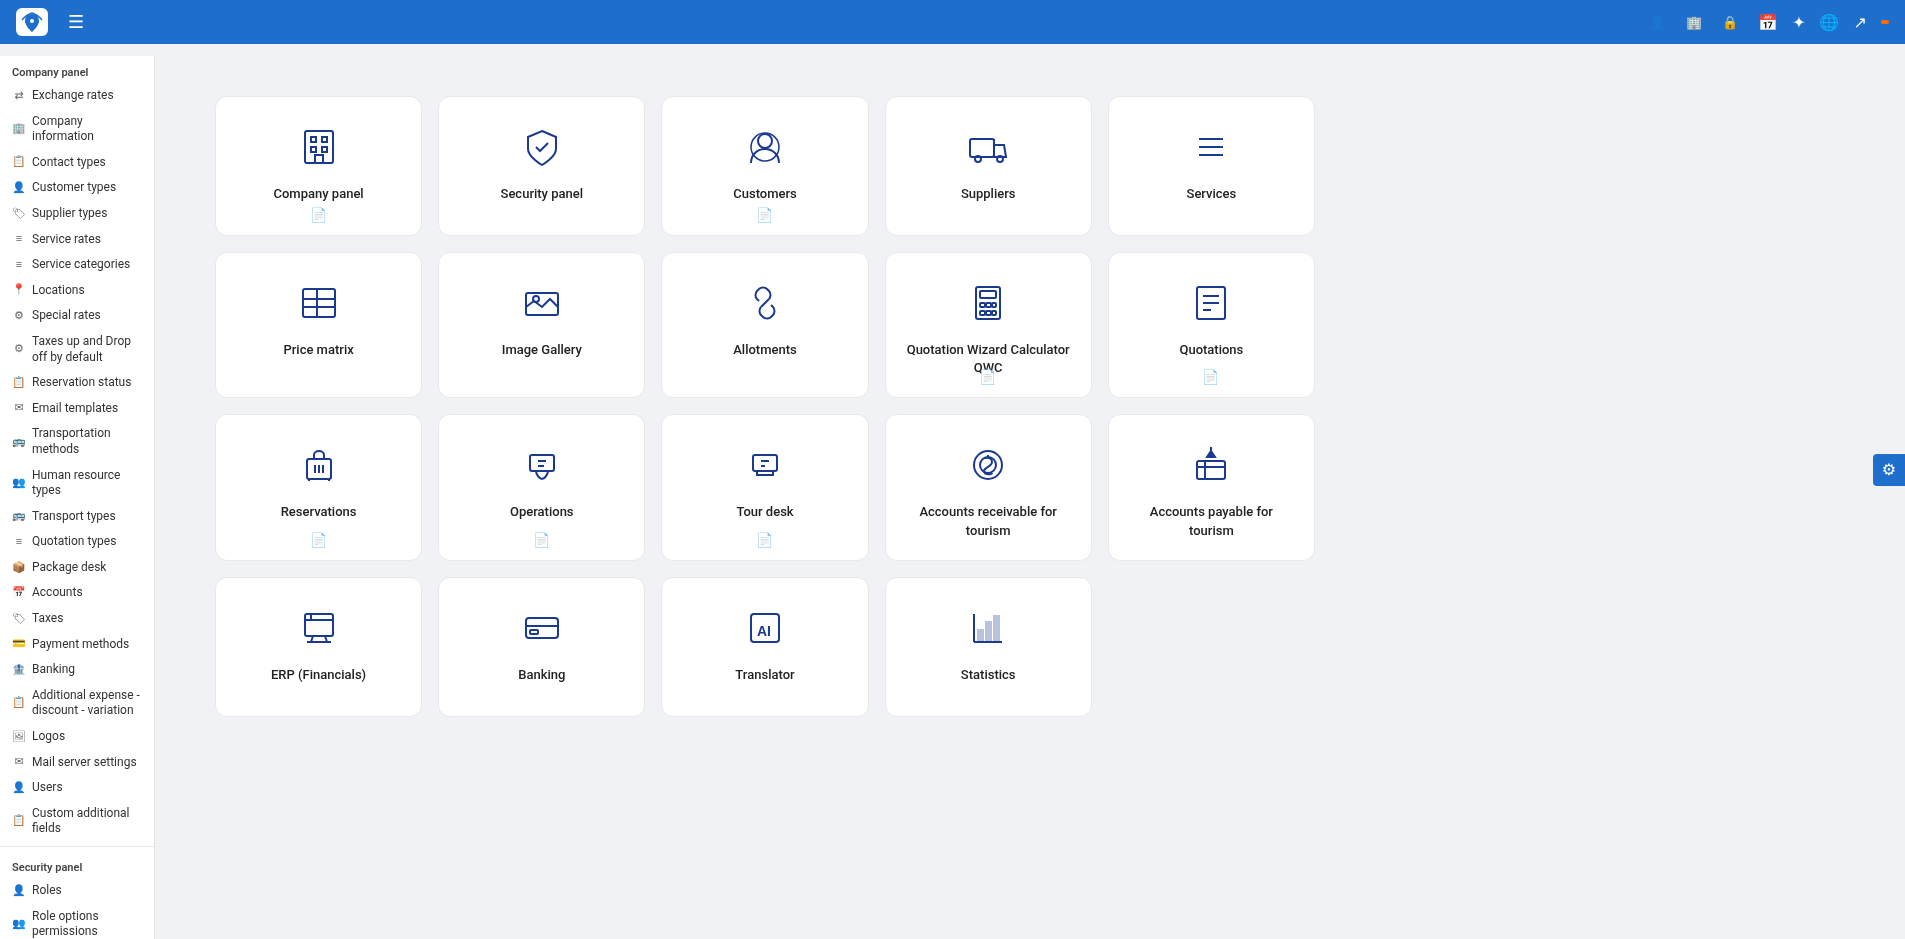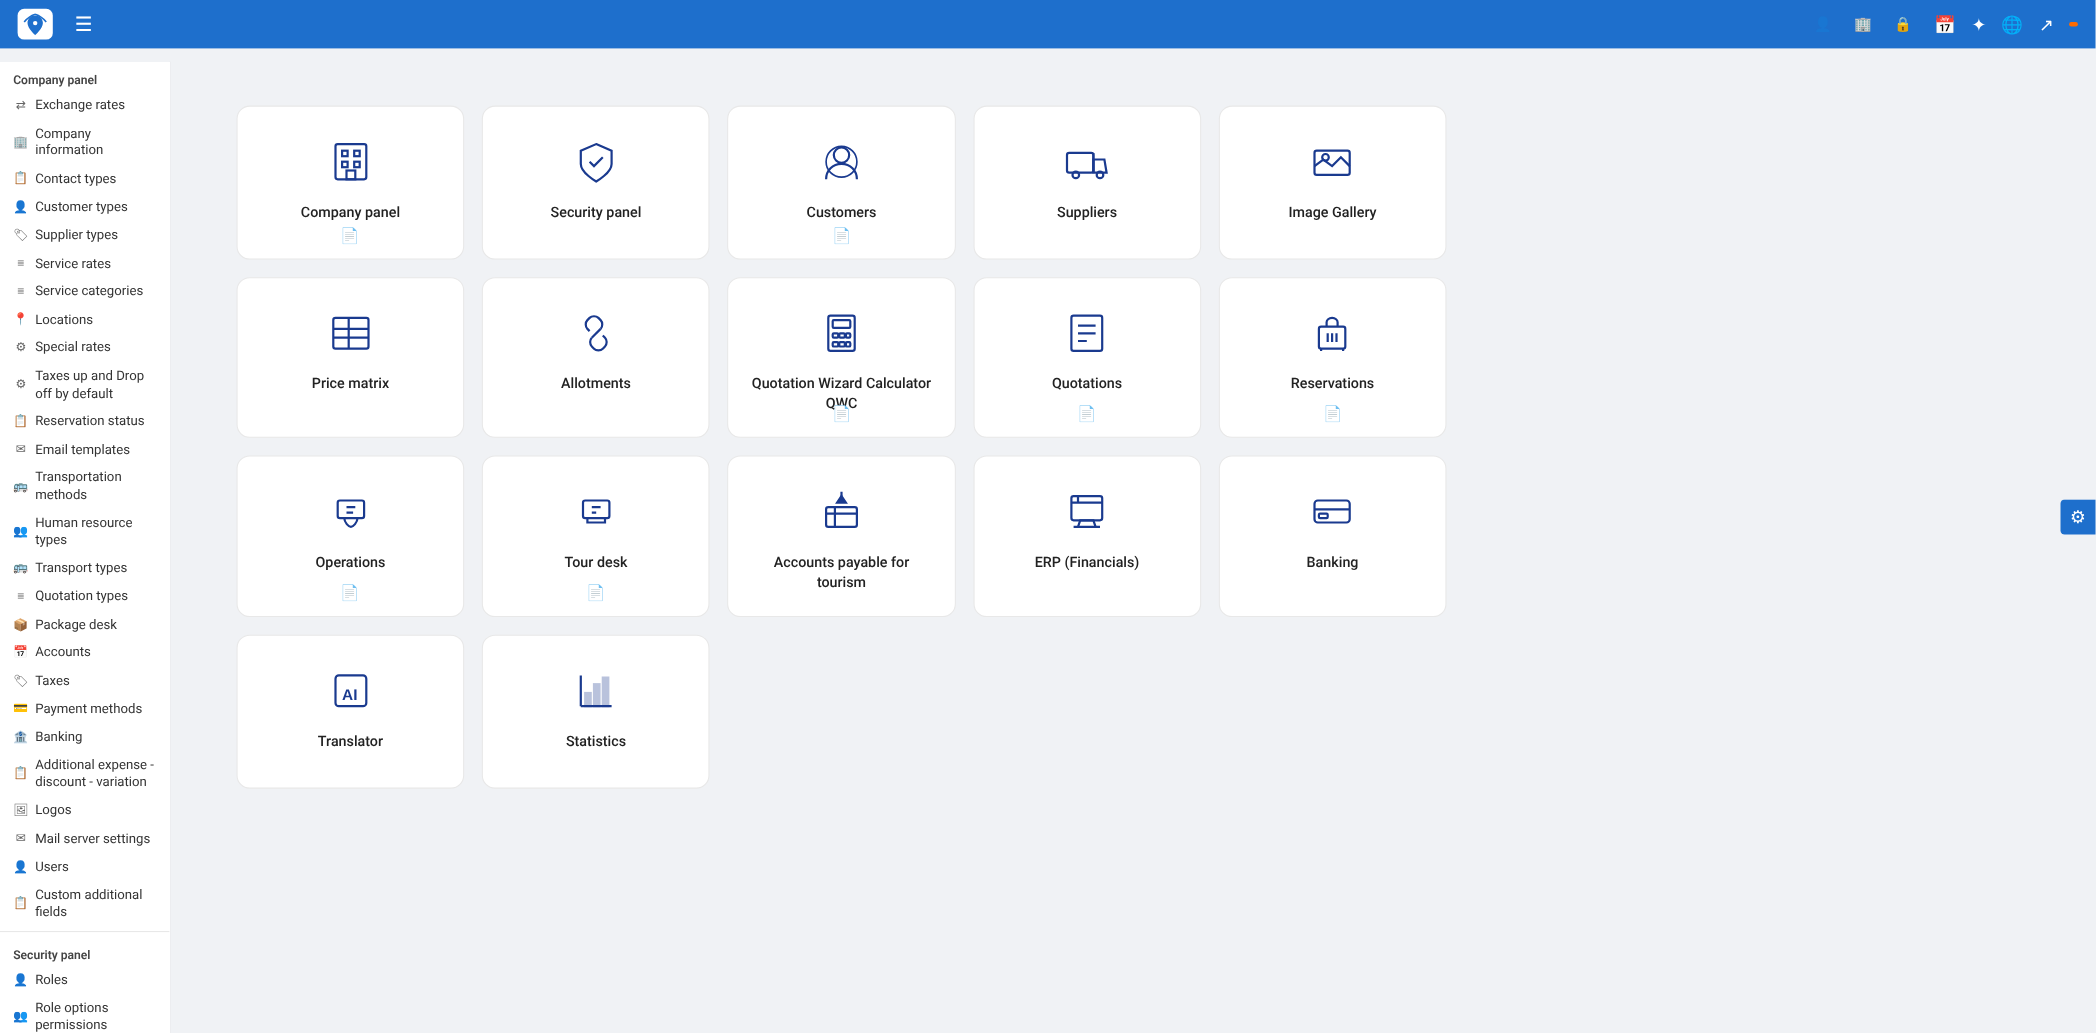--- a/index.html
+++ b/index.html
@@ -327,35 +327,44 @@
       <path d="M28 20 L38 20 L40 32 L28 32 Z"></path>
       <circle cx="12" cy="34" r="3"></circle>
       <circle cx="34" cy="34" r="3"></circle>
       <line x1="28" y1="14" x2="28" y2="32"></line>
     </svg></div>
       <span class="card-label">Suppliers</span>
 
     </div>
         <div class="card">
       <div class="card-icon"><svg viewBox="0 0 44 44" fill="none" stroke="#1a3a8f" stroke-width="2" xmlns="http://www.w3.org/2000/svg">
-      <rect x="6" y="12" width="32" height="22" rx="2"></rect>
-      <path d="M6 26 L14 20 L22 26 L30 18 L38 26"></path>
-      <circle cx="16" cy="18" r="3"></circle>
-    </svg></div>
-      <span class="card-label">Image Gallery</span>
+      <line x1="10" y1="14" x2="34" y2="14"></line>
+      <line x1="10" y1="22" x2="34" y2="22"></line>
+      <line x1="10" y1="30" x2="34" y2="30"></line>
+    </svg></div>
+      <span class="card-label">Services</span>
 
     </div>
         <div class="card">
       <div class="card-icon"><svg viewBox="0 0 44 44" fill="none" stroke="#1a3a8f" stroke-width="2" xmlns="http://www.w3.org/2000/svg">
       <rect x="6" y="8" width="32" height="28" rx="2"></rect>
       <line x1="6" y1="18" x2="38" y2="18"></line>
       <line x1="6" y1="26" x2="38" y2="26"></line>
       <line x1="20" y1="8" x2="20" y2="36"></line>
     </svg></div>
       <span class="card-label">Price matrix</span>
+
+    </div>
+        <div class="card">
+      <div class="card-icon"><svg viewBox="0 0 44 44" fill="none" stroke="#1a3a8f" stroke-width="2" xmlns="http://www.w3.org/2000/svg">
+      <rect x="6" y="12" width="32" height="22" rx="2"></rect>
+      <path d="M6 26 L14 20 L22 26 L30 18 L38 26"></path>
+      <circle cx="16" cy="18" r="3"></circle>
+    </svg></div>
+      <span class="card-label">Image Gallery</span>
 
     </div>
         <div class="card">
       <div class="card-icon"><svg viewBox="0 0 44 44" fill="none" stroke="#1a3a8f" stroke-width="2" xmlns="http://www.w3.org/2000/svg">
       <path d="M18 26 C16 28 16 32 18 34 L20 36 C22 38 26 38 28 36 L30 34 C32 32 32 28 30 26 L28 24"></path>
       <path d="M26 18 C28 16 28 12 26 10 L24 8 C22 6 18 6 16 8 L14 10 C12 12 12 16 14 18 L16 20"></path>
       <line x1="18" y1="26" x2="26" y2="18"></line>
     </svg></div>
       <span class="card-label">Allotments</span>
 
@@ -412,20 +421,30 @@
       <rect x="10" y="12" width="24" height="16" rx="2"></rect>
       <path d="M14 28 L14 32 L30 32 L30 28"></path>
       <line x1="18" y1="18" x2="26" y2="18"></line>
       <line x1="18" y1="23" x2="22" y2="23"></line>
     </svg></div>
       <span class="card-label">Tour desk</span>
       <span class="card-badge">📄</span>
     </div>
         <div class="card">
       <div class="card-icon"><svg viewBox="0 0 44 44" fill="none" stroke="#1a3a8f" stroke-width="2" xmlns="http://www.w3.org/2000/svg">
+      <circle cx="22" cy="22" r="14"></circle>
+      <path d="M22 12 L22 14 M22 30 L22 32"></path>
+      <path d="M18 16 C18 14 26 14 26 19 C26 24 18 24 18 28 C18 32 26 32 26 30"></path>
+      <circle cx="22" cy="22" r="8"></circle>
+    </svg></div>
+      <span class="card-label">Accounts receivable for tourism</span>
+
+    </div>
+        <div class="card">
+      <div class="card-icon"><svg viewBox="0 0 44 44" fill="none" stroke="#1a3a8f" stroke-width="2" xmlns="http://www.w3.org/2000/svg">
       <path d="M22 8 L22 4"></path>
       <path d="M22 8 L26 14 L18 14 Z" fill="#1a3a8f"></path>
       <rect x="8" y="18" width="28" height="18" rx="2"></rect>
       <line x1="8" y1="24" x2="36" y2="24"></line>
       <line x1="16" y1="18" x2="16" y2="36"></line>
     </svg></div>
       <span class="card-label">Accounts payable for tourism</span>
 
     </div>
         <div class="card">

